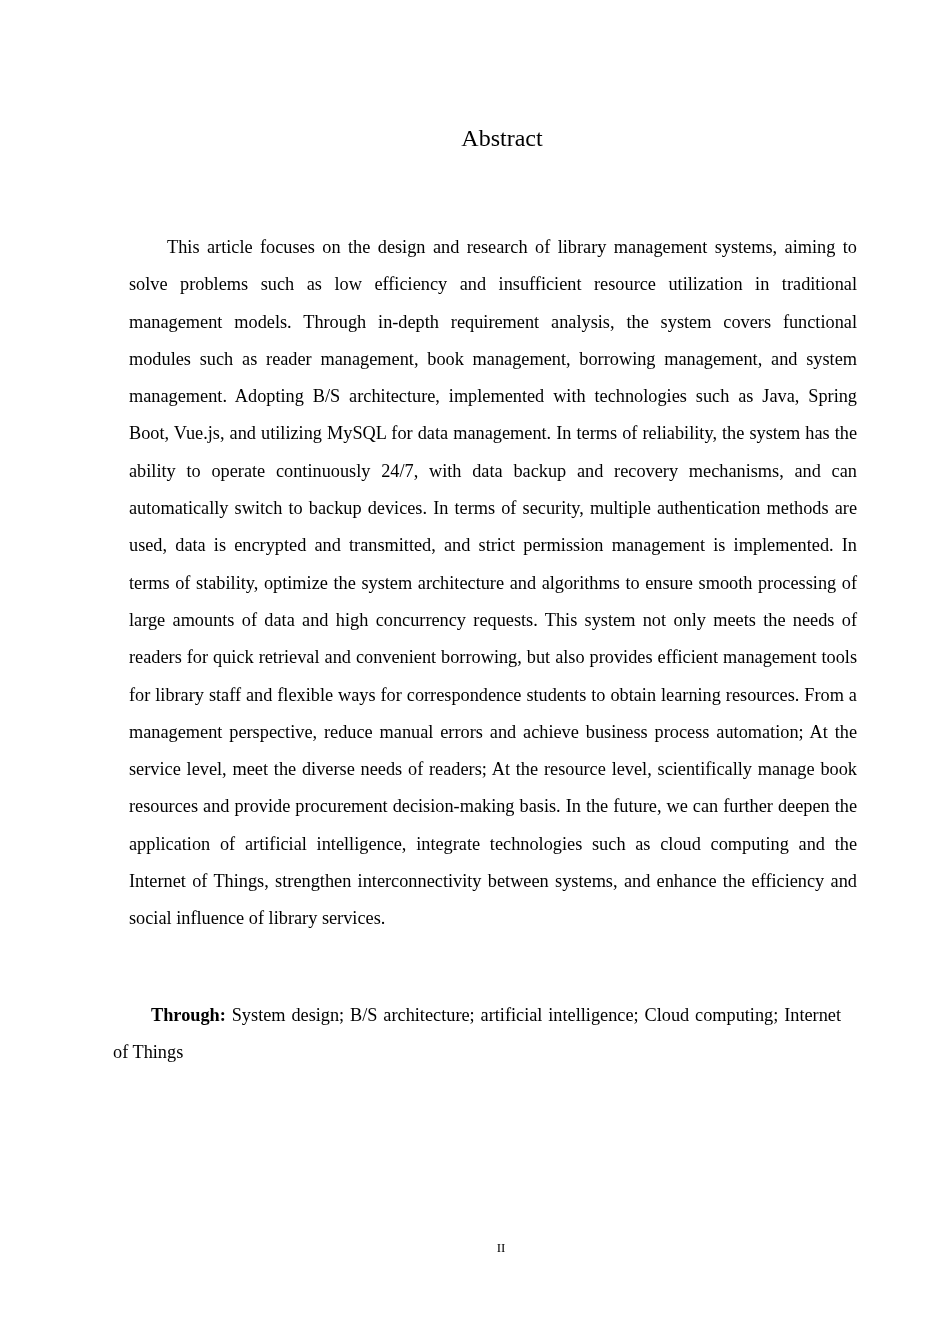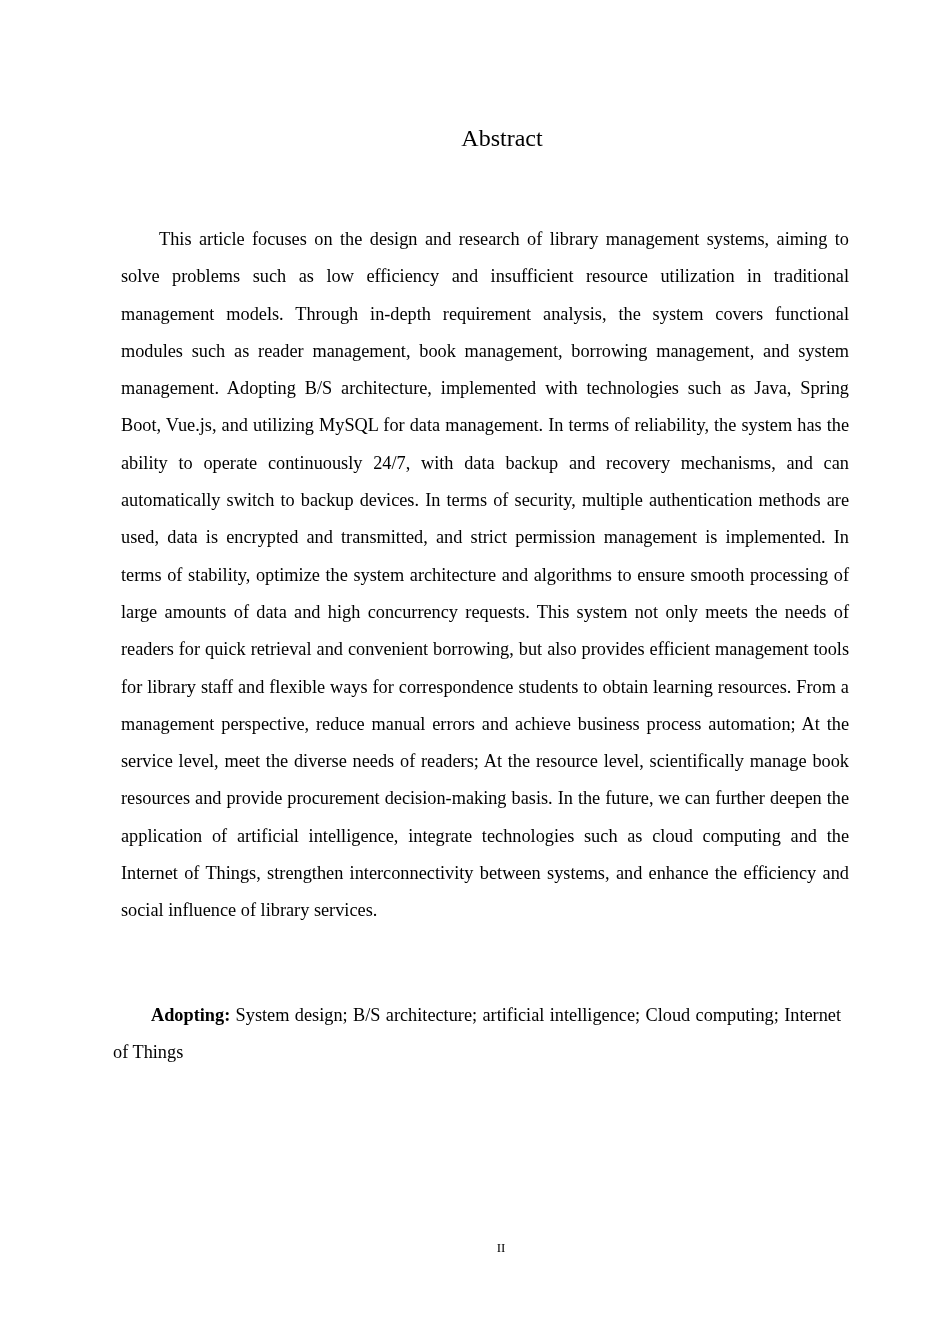--- a/index.html
+++ b/index.html
@@ -28,21 +28,21 @@
     }
     .abstract-body {
       position: absolute;
       top: 213px;
       left: 113px;
       width: 728px;
       font-size: 18.3px;
       line-height: 37.3px;
       text-align: justify;
       text-indent: 38px;
-      margin: 8px;
+      margin: 16px;
     }
     .keywords {
       position: absolute;
       top: 997px;
       left: 113px;
       width: 728px;
       font-size: 18.3px;
       line-height: 37.3px;
       text-align: justify;
       text-indent: 38px;
@@ -61,15 +61,15 @@
       line-height: 16px;
     }
   </style>
 </head>
 <body>
 
 <h1 class="title">Abstract</h1>
 
 <p class="abstract-body">This article focuses on the design and research of library management systems, aiming to solve problems such as low efficiency and insufficient resource utilization in traditional management models. Through in-depth requirement analysis, the system covers functional modules such as reader management, book management, borrowing management, and system management. Adopting B/S architecture, implemented with technologies such as Java, Spring Boot, Vue.js, and utilizing MySQL for data management. In terms of reliability, the system has the ability to operate continuously 24/7, with data backup and recovery mechanisms, and can automatically switch to backup devices. In terms of security, multiple authentication methods are used, data is encrypted and transmitted, and strict permission management is implemented. In terms of stability, optimize the system architecture and algorithms to ensure smooth processing of large amounts of data and high concurrency requests. This system not only meets the needs of readers for quick retrieval and convenient borrowing, but also provides efficient management tools for library staff and flexible ways for correspondence students to obtain learning resources. From a management perspective, reduce manual errors and achieve business process automation; At the service level, meet the diverse needs of readers; At the resource level, scientifically manage book resources and provide procurement decision-making basis. In the future, we can further deepen the application of artificial intelligence, integrate technologies such as cloud computing and the Internet of Things, strengthen interconnectivity between systems, and enhance the efficiency and social influence of library services.</p>
 
-<p class="keywords"><span class="kw-label">Adopting:</span><span> System design; B/S architecture; artificial intelligence; Cloud computing; Internet of Things</span></p>
+<p class="keywords"><span class="kw-label">Through:</span><span> System design; B/S architecture; artificial intelligence; Cloud computing; Internet of Things</span></p>
 
 <div class="page-number">II</div>
 
 </body></html>

